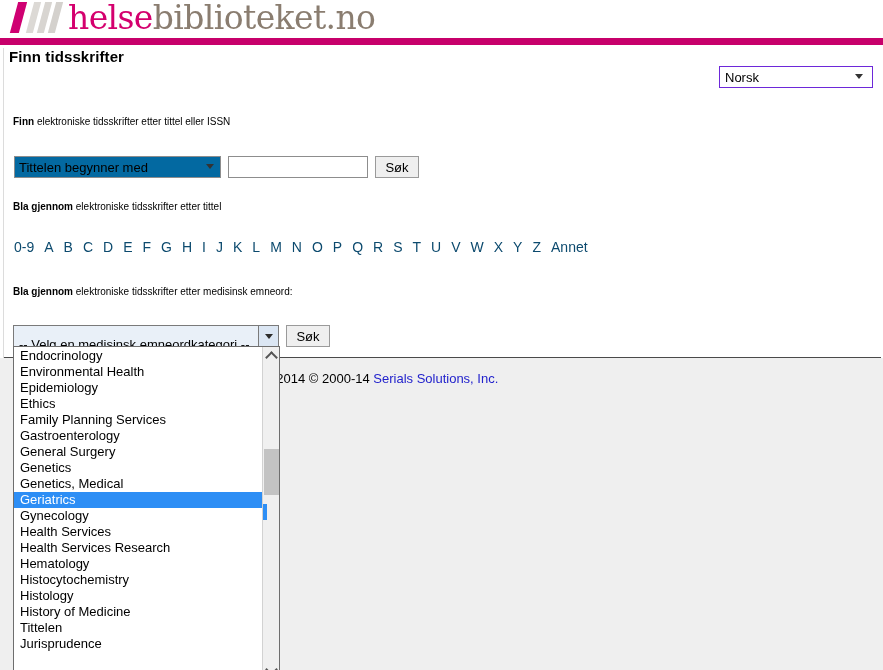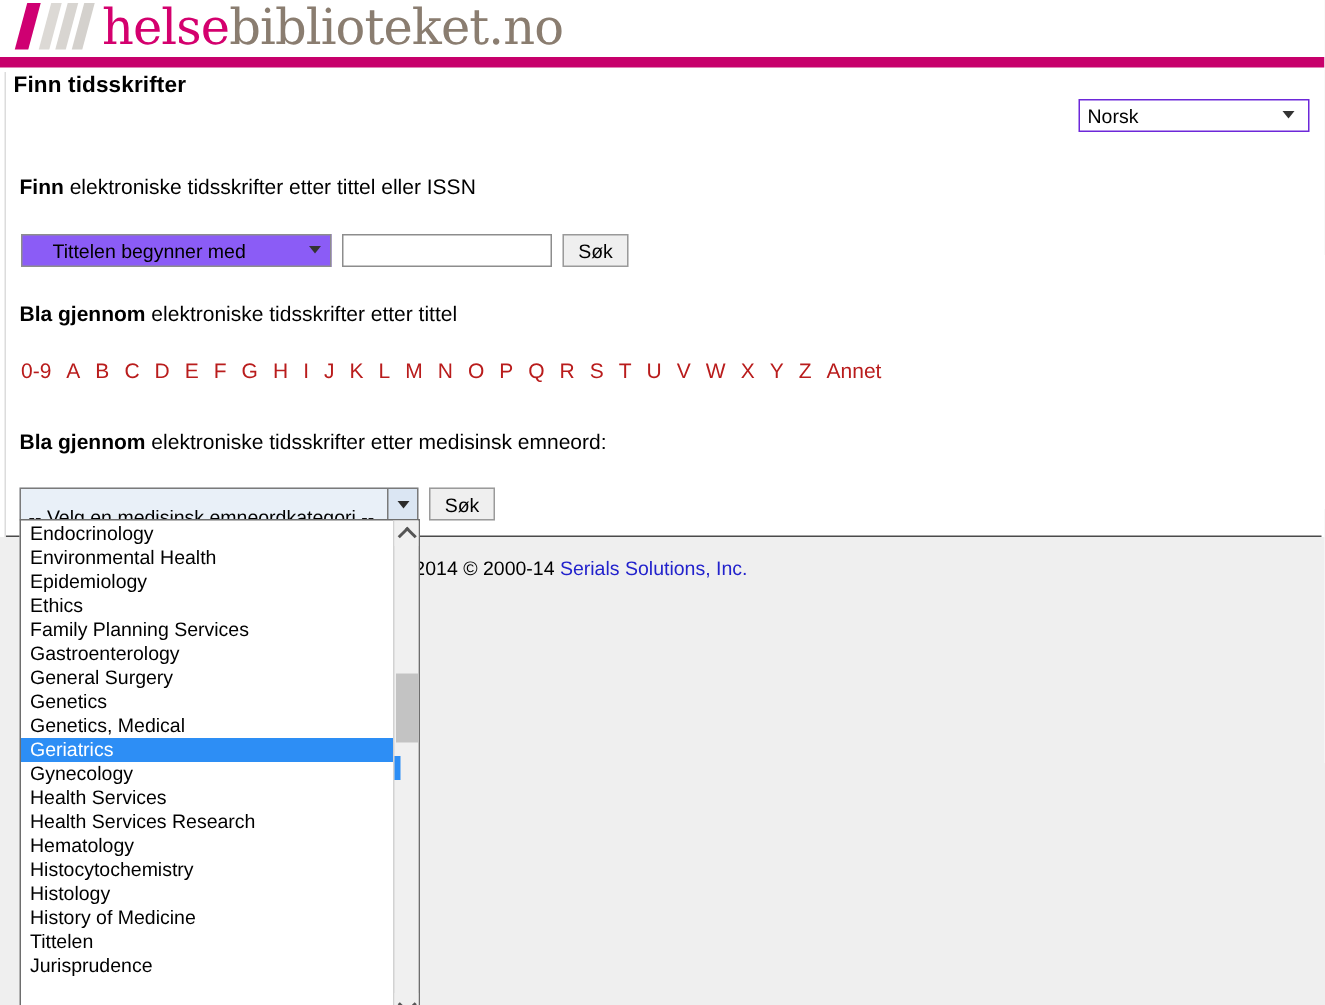--- a/index.html
+++ b/index.html
@@ -129,39 +129,39 @@
     border-left: 4px solid transparent;
     border-right: 4px solid transparent;
     border-top: 5px solid #333;
   }
   #lang-arrow { left: 855px; top: 74px; }
 
   
   .section-head {
     position: absolute;
     left: 13px;
-    font-size: 14px;
+    font-size: 10px;
     color: #000;
     white-space: nowrap;
   }
   .section-head b { font-weight: bold; }
   #finn-head { top: 116px; }
 
   #search-type-select {
     position: absolute;
     left: 14px;
     top: 156px;
     width: 207px;
     height: 22px;
     font-family: "Liberation Sans", sans-serif;
     font-size: 13px;
     color: #000;
-    background: #8b5cf6;
+    background: #0369a1;
     border: 1px solid #8d8d8d;
-    padding-left: 20px;
+    padding-left: 4px;
     box-sizing: border-box;
     -webkit-appearance: none;
     appearance: none;
   }
   #search-type-arrow { left: 206px; top: 164px; }
 
   #search-input {
     position: absolute;
     left: 228px;
     top: 156px;
@@ -195,21 +195,21 @@
   #bla-tittel-head { top: 201px; }
 
   #alpha-nav {
     position: absolute;
     left: 14px;
     top: 239px;
     white-space: nowrap;
     font-size: 14px;
   }
   #alpha-nav a {
-    color: #b91c1c;
+    color: #0c4a6e;
     text-decoration: none;
     margin-right: 10px;
   }
   #alpha-nav a:last-child { margin-right: 0; }
 
   
   #bla-emne-head { top: 286px; }
 
   
   #subject-select-box {

